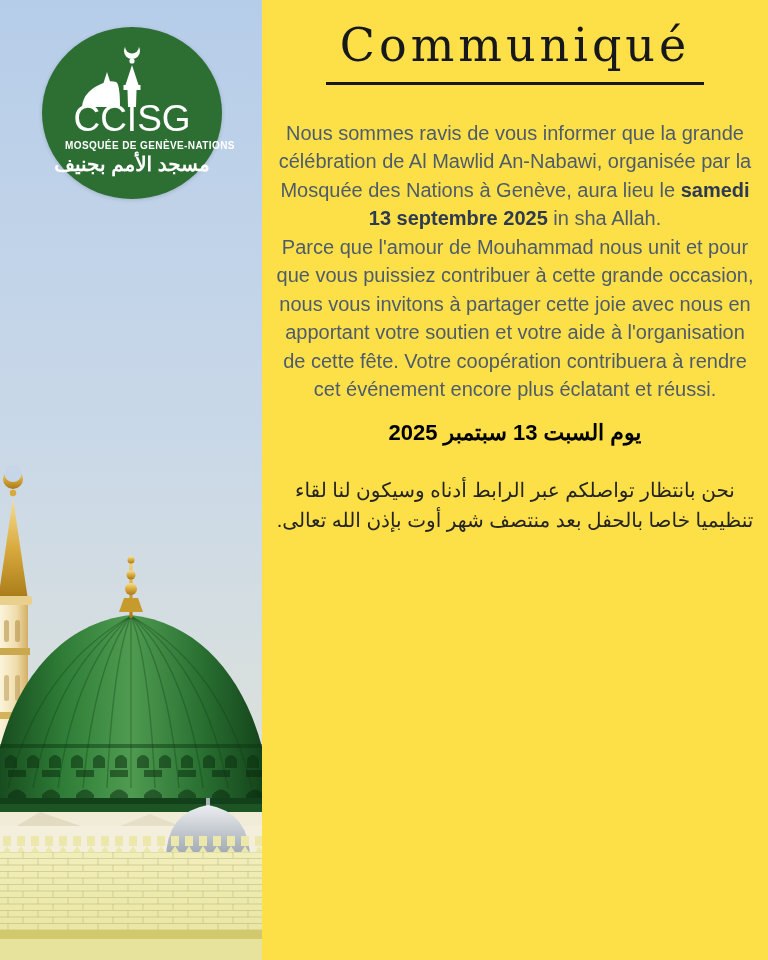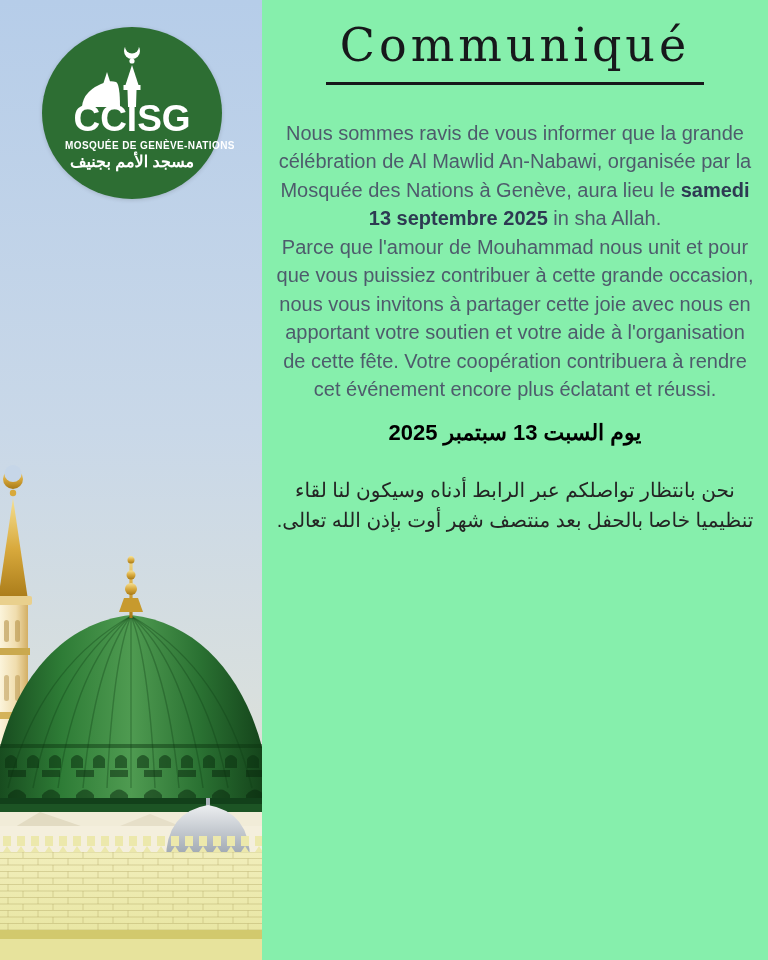--- a/index.html
+++ b/index.html
@@ -8,26 +8,26 @@
 
   
   .left-col{position:relative;width:262px;height:960px;flex:0 0 262px;overflow:hidden;}
   .scene{position:absolute;inset:0;width:262px;height:960px;display:block;}
 
   
   .logo{position:absolute;left:42px;top:27px;width:180px;height:172px;border-radius:50%;
         background:#2d6e33;display:flex;flex-direction:column;align-items:center;
         color:#ffffff;box-shadow:0 1px 4px rgba(0,0,0,0.15);}
   .logo-icon{margin-top:14px;width:92px;height:66px;transform:translateX(-16px);}
-  .logo-acronym{font-size:37px;font-weight:700;letter-spacing:0px;line-height:36px;margin-top:-6px;text-align:center;}
+  .logo-acronym{font-size:37px;font-weight:400;letter-spacing:0px;line-height:36px;margin-top:-6px;text-align:center;}
   .logo-name-fr{font-size:10px;font-weight:700;letter-spacing:0.4px;margin-top:3px;white-space:nowrap;margin-left:36px;}
-  .logo-name-ar{font-size:16px;font-weight:700;margin-top:1px;direction:rtl;}
+  .logo-name-ar{font-size:20px;font-weight:700;margin-top:1px;direction:rtl;}
 
   
-  .right-col{flex:1;background:#86efac;text-align:center;padding:12px 10px 0 10px;box-sizing:border-box;}
+  .right-col{flex:1;background:#fde047;text-align:center;padding:12px 10px 0 10px;box-sizing:border-box;}
   .title{font-family:"DejaVu Serif",serif;font-weight:400;font-size:46px;color:#17181b;
          letter-spacing:4px;display:inline-block;margin:8px auto 0;padding:0 14px 11px;
          border-bottom:3px solid #17181b;line-height:1.1;}
   .fr-block{margin-top:34px;font-size:20px;line-height:28.5px;color:#4e5b6c;text-align:center;}
   .fr-block p{margin:0;}
   .fr-bold{font-weight:700;color:#2d3a52;}
   .ar-block{direction:rtl;color:#242424;}
   .ar-p{margin:0;font-size:20px;line-height:30px;}
   .ar-p1{margin-top:16px;}
   .ar-date{margin:13px 0 0;font-size:22px;line-height:32px;font-weight:700;color:#000;}

